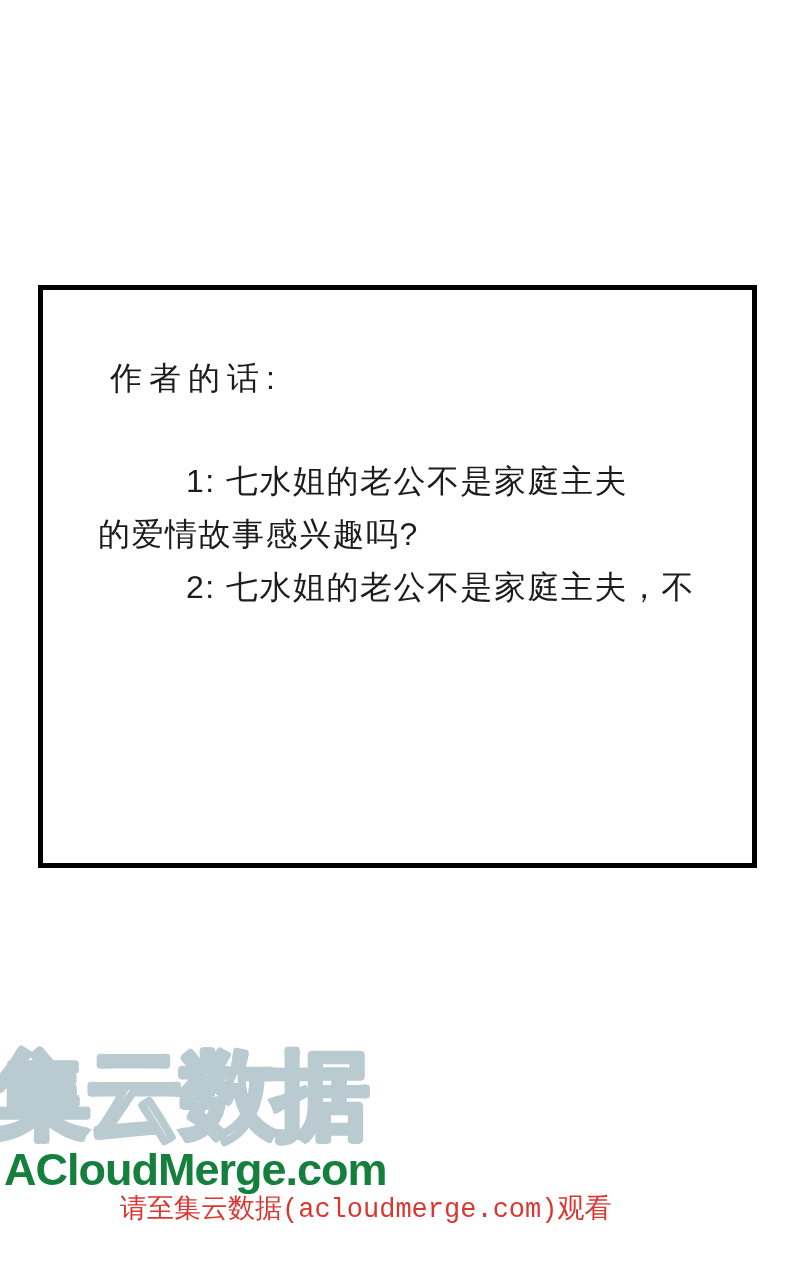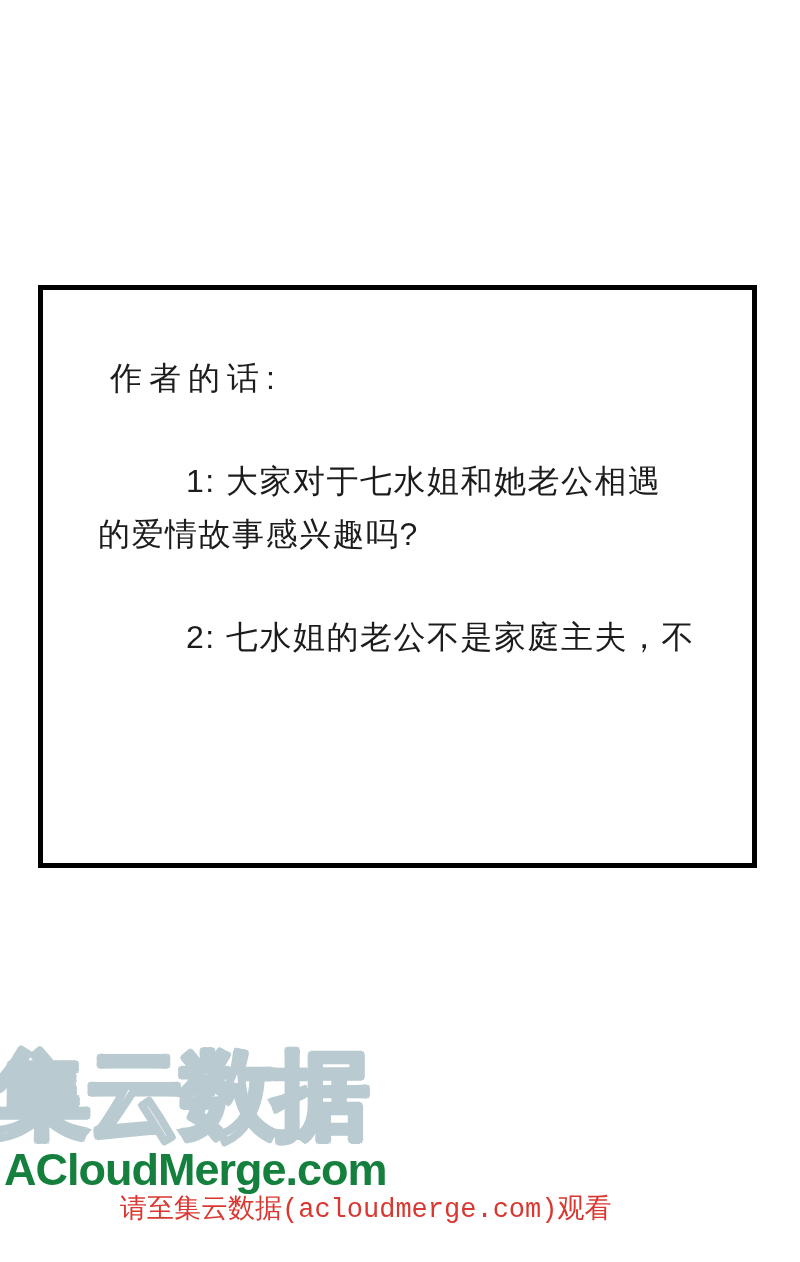--- a/index.html
+++ b/index.html
@@ -41,21 +41,20 @@
     letter-spacing: 7px;
     font-weight: 400;
   }
   .note-line {
     font-weight: 400;
   }
   .note-line.indent {
     text-indent: 88px;
   }
   .note-line.para-gap {
-    margin-top: 50px;
   }
 
   
   .wm-cn {
     position: absolute;
     left: -6px;
     top: 1040px;
     font-size: 96px;
     line-height: 110px;
     font-weight: 700;
@@ -93,21 +92,21 @@
   }
 </style>
 </head>
 <body>
 
 <div class="canvas">
 
   <div class="note-box">
     <div class="note-content">
       <div class="note-title">作者的话:</div>
-      <div class="note-line indent">1: 大家对于七水姐和她老公相遇</div>
+      <div class="note-line indent">1: 七水姐的老公不是家庭主夫</div>
       <div class="note-line">的爱情故事感兴趣吗?</div>
       <div class="note-line indent para-gap">2: 七水姐的老公不是家庭主夫，不</div>
     </div>
   </div>
 
   <div class="wm-cn">集云数据</div>
 
   <div class="wm-en">ACloudMerge.com</div>
 
   <div class="wm-notice">请至集云数据(acloudmerge.com)观看</div>

